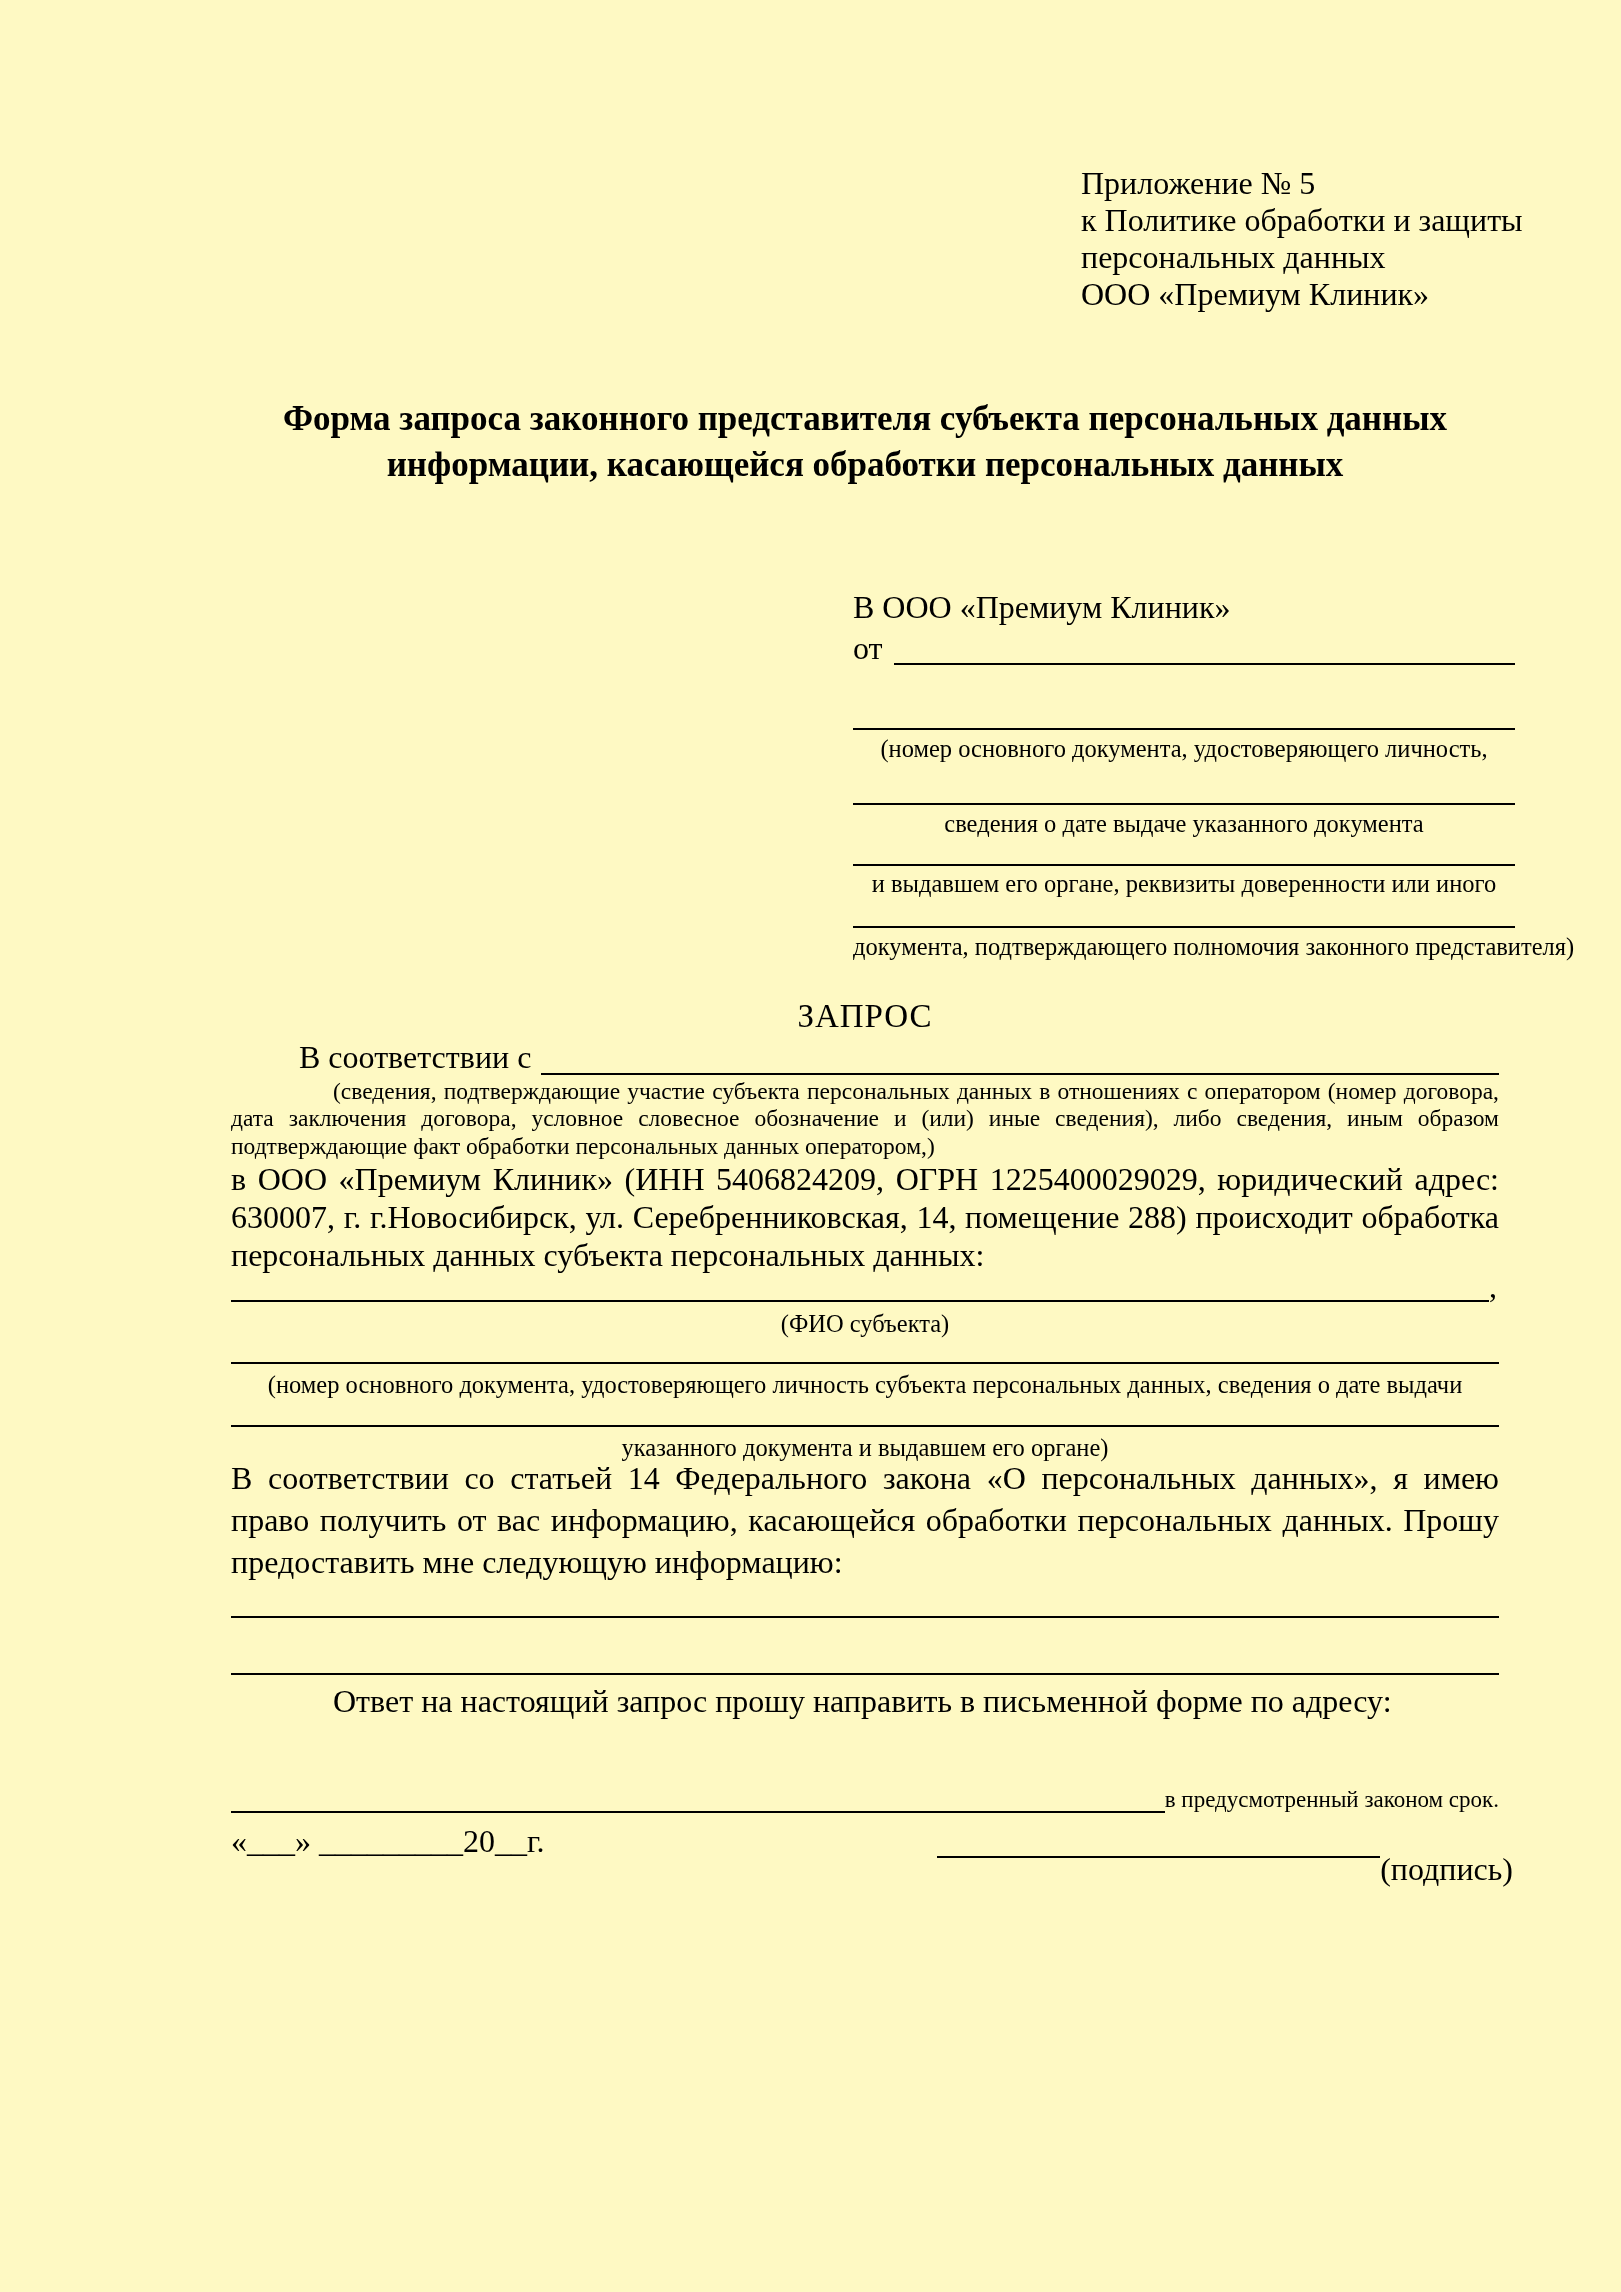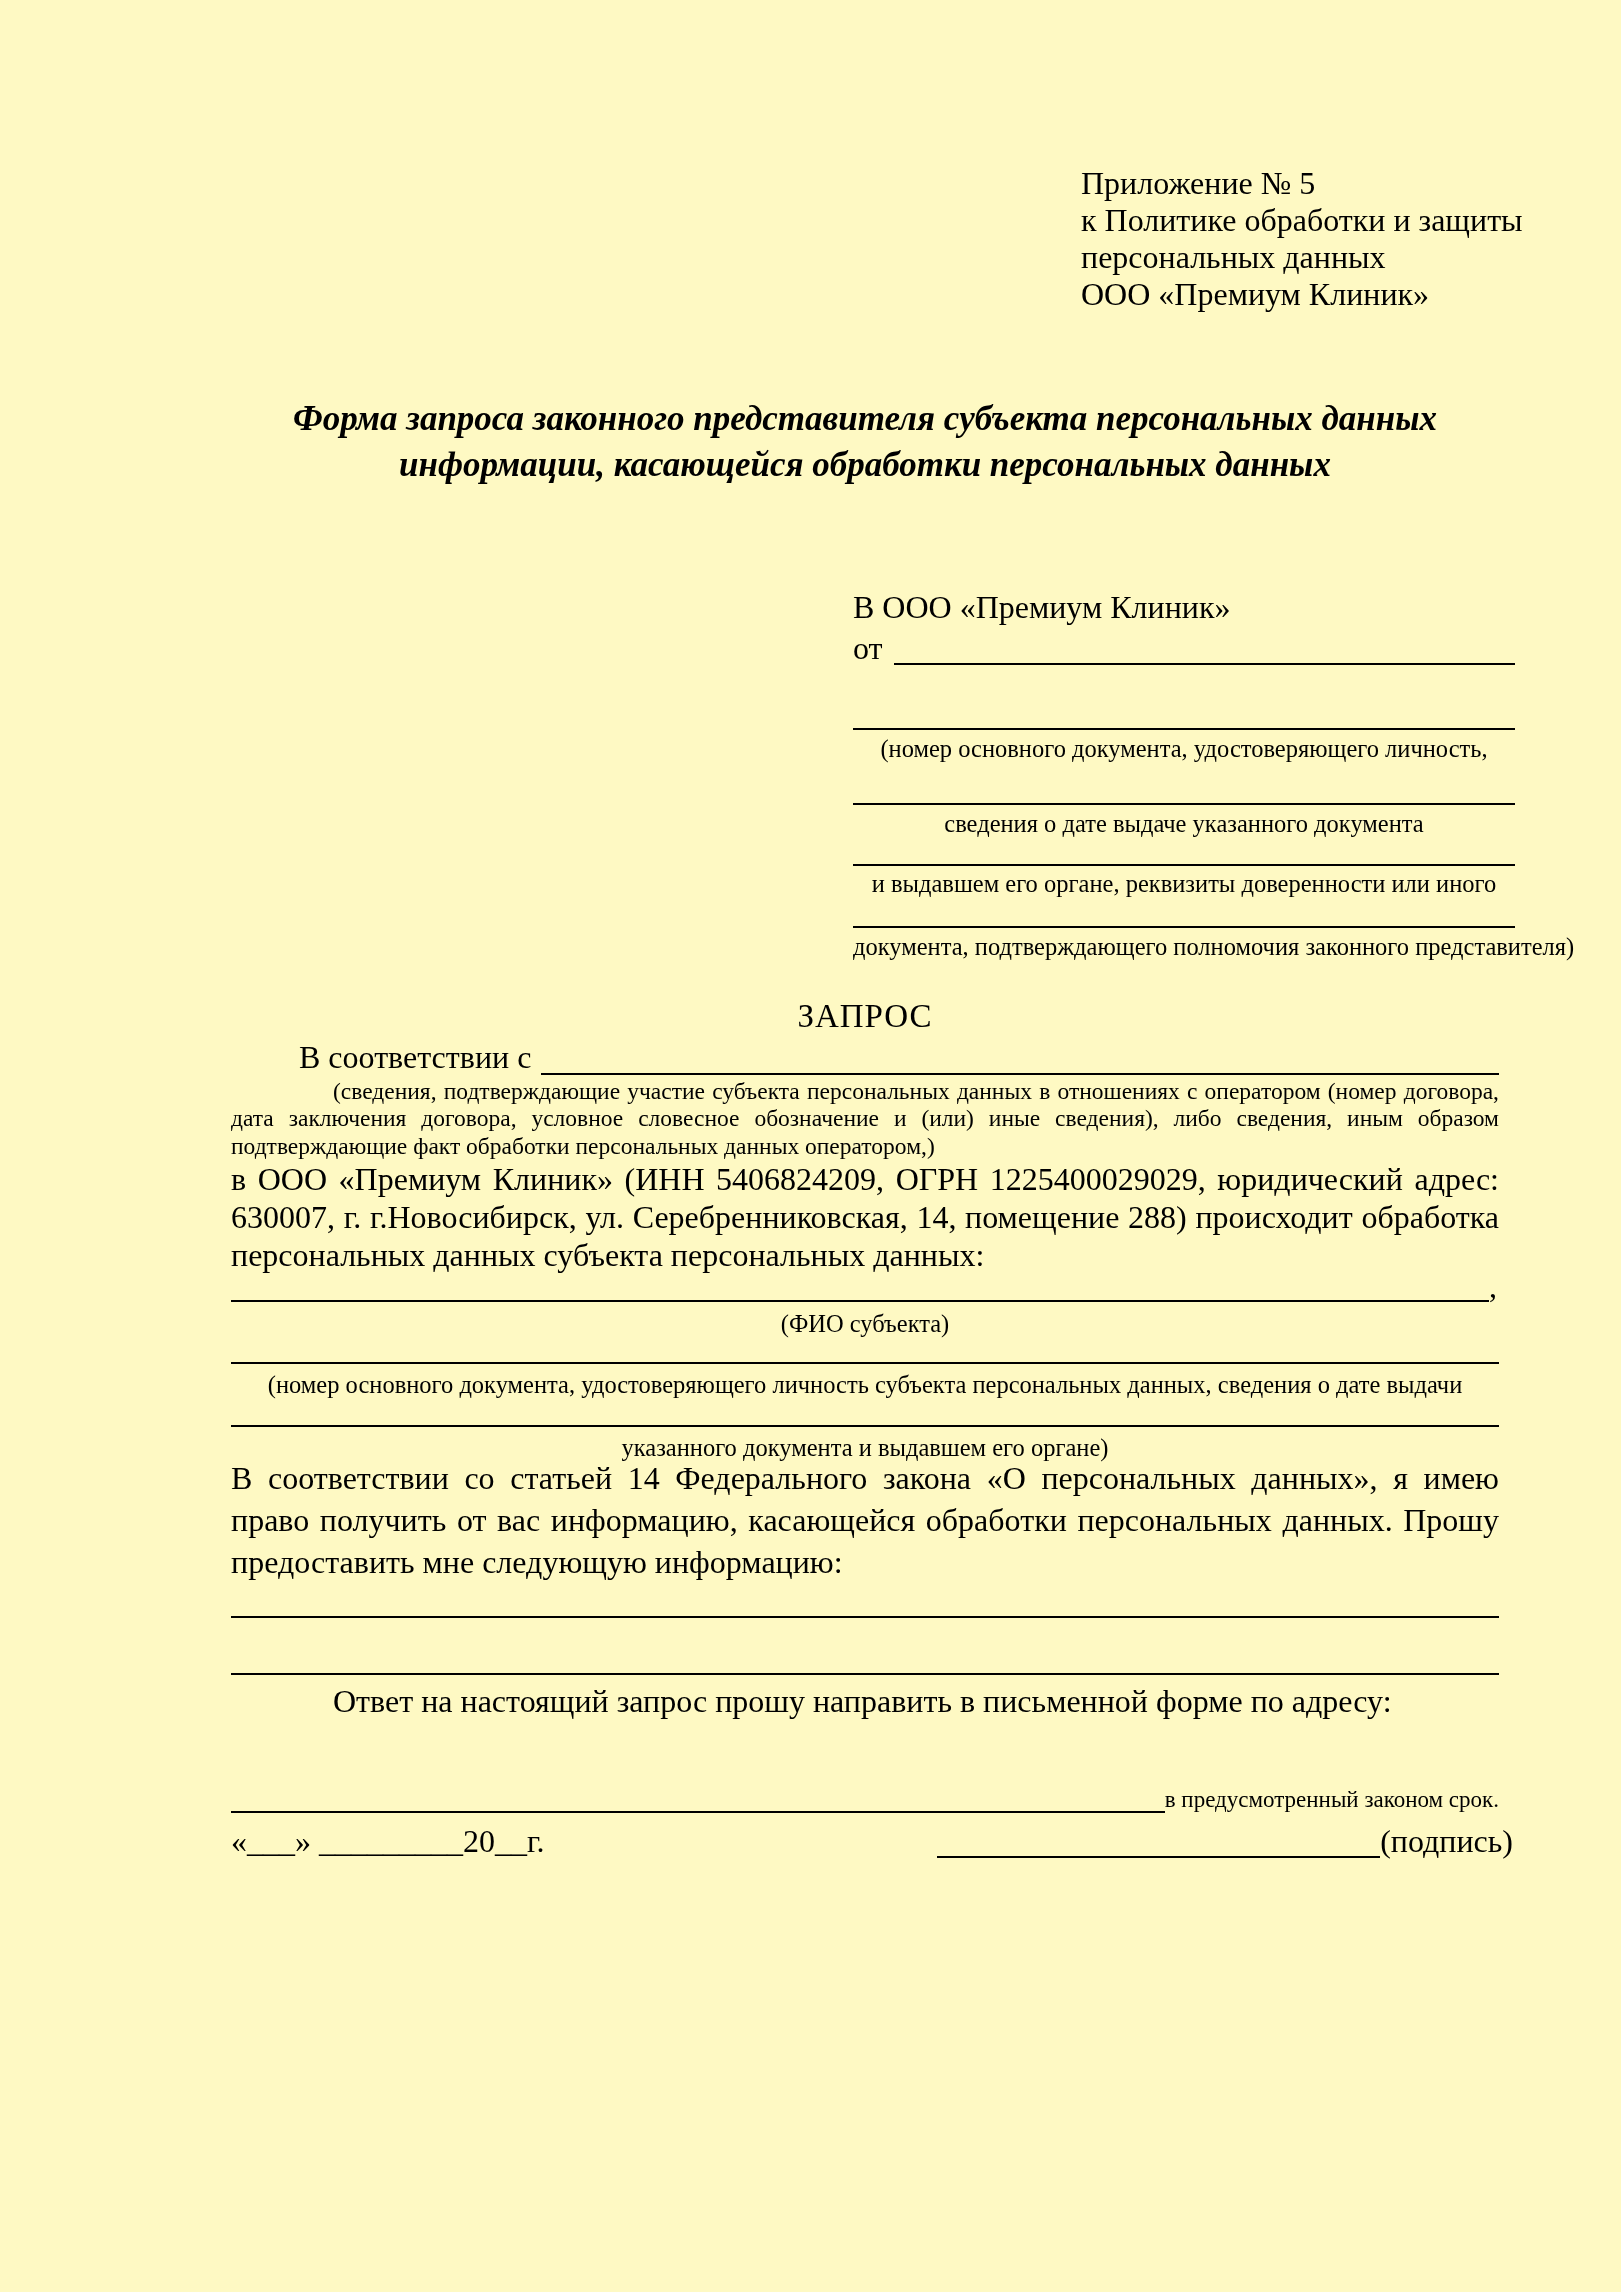--- a/index.html
+++ b/index.html
@@ -14,21 +14,21 @@
     box-sizing: border-box;
   }
   .abs { position: absolute; box-sizing: border-box; }
 
   
   .annex { left: 1081px; top: 165px; font-size: 32px; line-height: 37px; white-space: nowrap; }
 
   
   .title {
     left: 231px; top: 396px; width: 1268px;
-    font-size: 35px; line-height: 46px; font-weight: bold; text-align: center; font-style: italic;
+    font-size: 35px; line-height: 46px; font-weight: bold; text-align: center;
   }
 
   
   .addr-to   { left: 853px; top: 589px; font-size: 32px; white-space: nowrap; }
   .addr-from { left: 853px; top: 630px; width: 662px; height: 37px; display: flex; font-size: 32px; line-height: 37px; justify-content: center; }
   .flexline  { flex: 1; border-bottom: 2.9px solid #000; margin-bottom: 2px; }
   .addr-from .flexline { margin-left: 11.8px; }
 
   .cap { font-size: 24.5px; line-height: 29px; text-align: center; white-space: nowrap; }
   .cap-fio   { left: 853px; top: 670px; width: 662px; }
@@ -64,21 +64,21 @@
   .b-line1 { left: 231px; top: 1616px; width: 1268px; }
   .b-line2 { left: 231px; top: 1673px; width: 1268px; }
   .reply-par { left: 231px; top: 1682px; width: 1268px; font-size: 32px; line-height: 38px; text-align: justify; text-indent: 102px; }
   .reply-tail { left: 231px; top: 1783px; width: 1268px; height: 33px; display: flex; font-size: 23px; line-height: 33px; }
   .reply-tail .flexline { margin-bottom: 2.9px; }
   .reply-tail .tail-text { white-space: nowrap; }
 
   
   .f-date { left: 231px; top: 1822px; font-size: 32px; line-height: 38px; white-space: nowrap; }
   .f-sign { left: 937px; top: 1822px; width: 576px; height: 38px; display: flex; font-size: 32px; line-height: 38px; }
-  .f-sign .sig-cap { white-space: nowrap; }
+  .f-sign .sig-cap { white-space: nowrap; margin-top: 28px; }
 </style>
 </head>
 <body>
 
 <div class="page">
 
   <div class="abs annex">
     <div>Приложение № 5</div>
     <div>к Политике обработки и защиты</div>
     <div>персональных данных</div>

